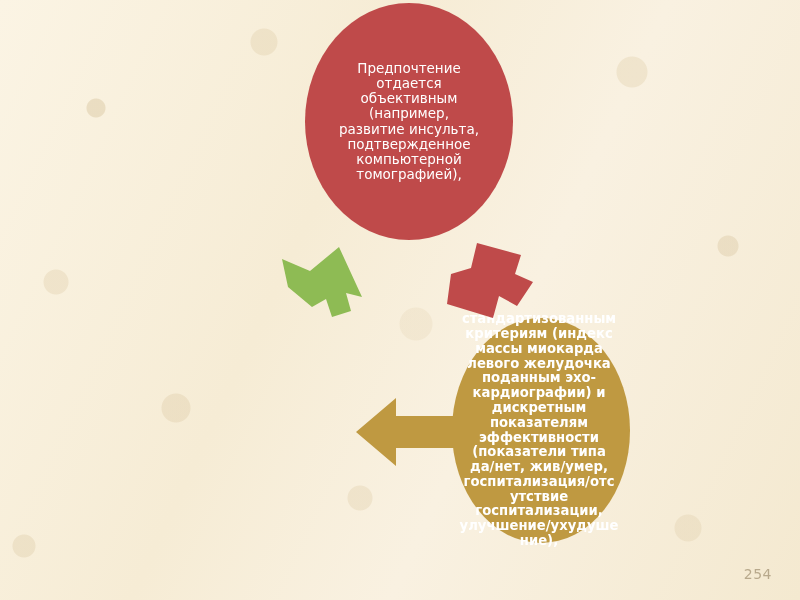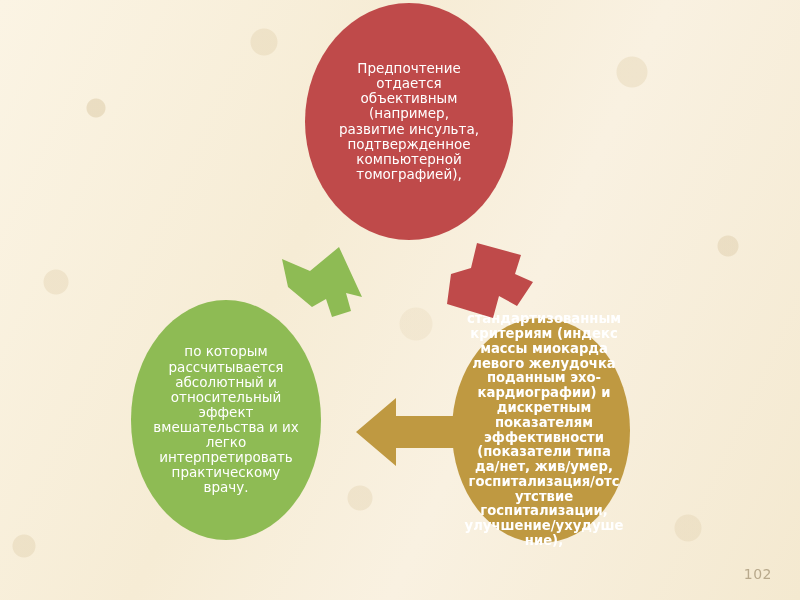--- a/index.html
+++ b/index.html
@@ -32,21 +32,20 @@
       radial-gradient(circle at 3%  91%, rgba(224,207,173,0.42) 0 11px, rgba(0,0,0,0) 12px),
       radial-gradient(circle at 52% 54%, rgba(232,217,187,0.35) 0 16px, rgba(0,0,0,0) 17px),
       linear-gradient(115deg, #fbf4e4 0%, #f6ecd5 38%, #f9f1e1 62%, #f4e9d0 100%);
   }
 
   .circle {
     position: absolute;
     border-radius: 50%;
     display: flex;
     align-items: center;
-    justify-content: center;
     text-align: center;
     color: #ffffff;
     box-sizing: border-box;
   }
 
   .circle .ctext {
     display: block;
     width: 100%;
     white-space: pre-line;
     line-height: 1.12;
@@ -141,40 +140,28 @@
 эффективности
 (показатели типа
 да/нет, жив/умер,
 госпитализация/отс
 утствие
 госпитализации,
 улучшение/ухудуше
 ние),</span>
   </div>
 
-  <div class="circle" id="circle-green">
-    <span class="ctext">по которым
-рассчитывается
-абсолютный и
-относительный
-эффект
-вмешательства и их
-легко
-интерпретировать
-практическому
-врачу.</span>
-  </div>
 
   <svg class="arrow" id="arrow-green" viewBox="0 0 92 82">
     <polygon points="63,4 86,54 70,50 75,68 56,74 50,56 36,64 12,44 6,16 34,28" fill="#8ebb54"></polygon>
   </svg>
 
   <svg class="arrow" id="arrow-red" viewBox="0 0 96 88">
     <polygon points="34,3 78,15 72,34 90,42 74,66 56,56 50,78 4,64 8,34 28,28" fill="#bf4a4a"></polygon>
   </svg>
 
   <svg class="arrow" id="arrow-olive" viewBox="0 0 102 72">
     <polygon points="0,36 40,2 40,20 100,20 100,52 40,52 40,70" fill="#bf9941"></polygon>
   </svg>
 
-  <div id="page-number">102</div>
+  <div id="page-number">254</div>
 
 </div>
 
 </body></html>

